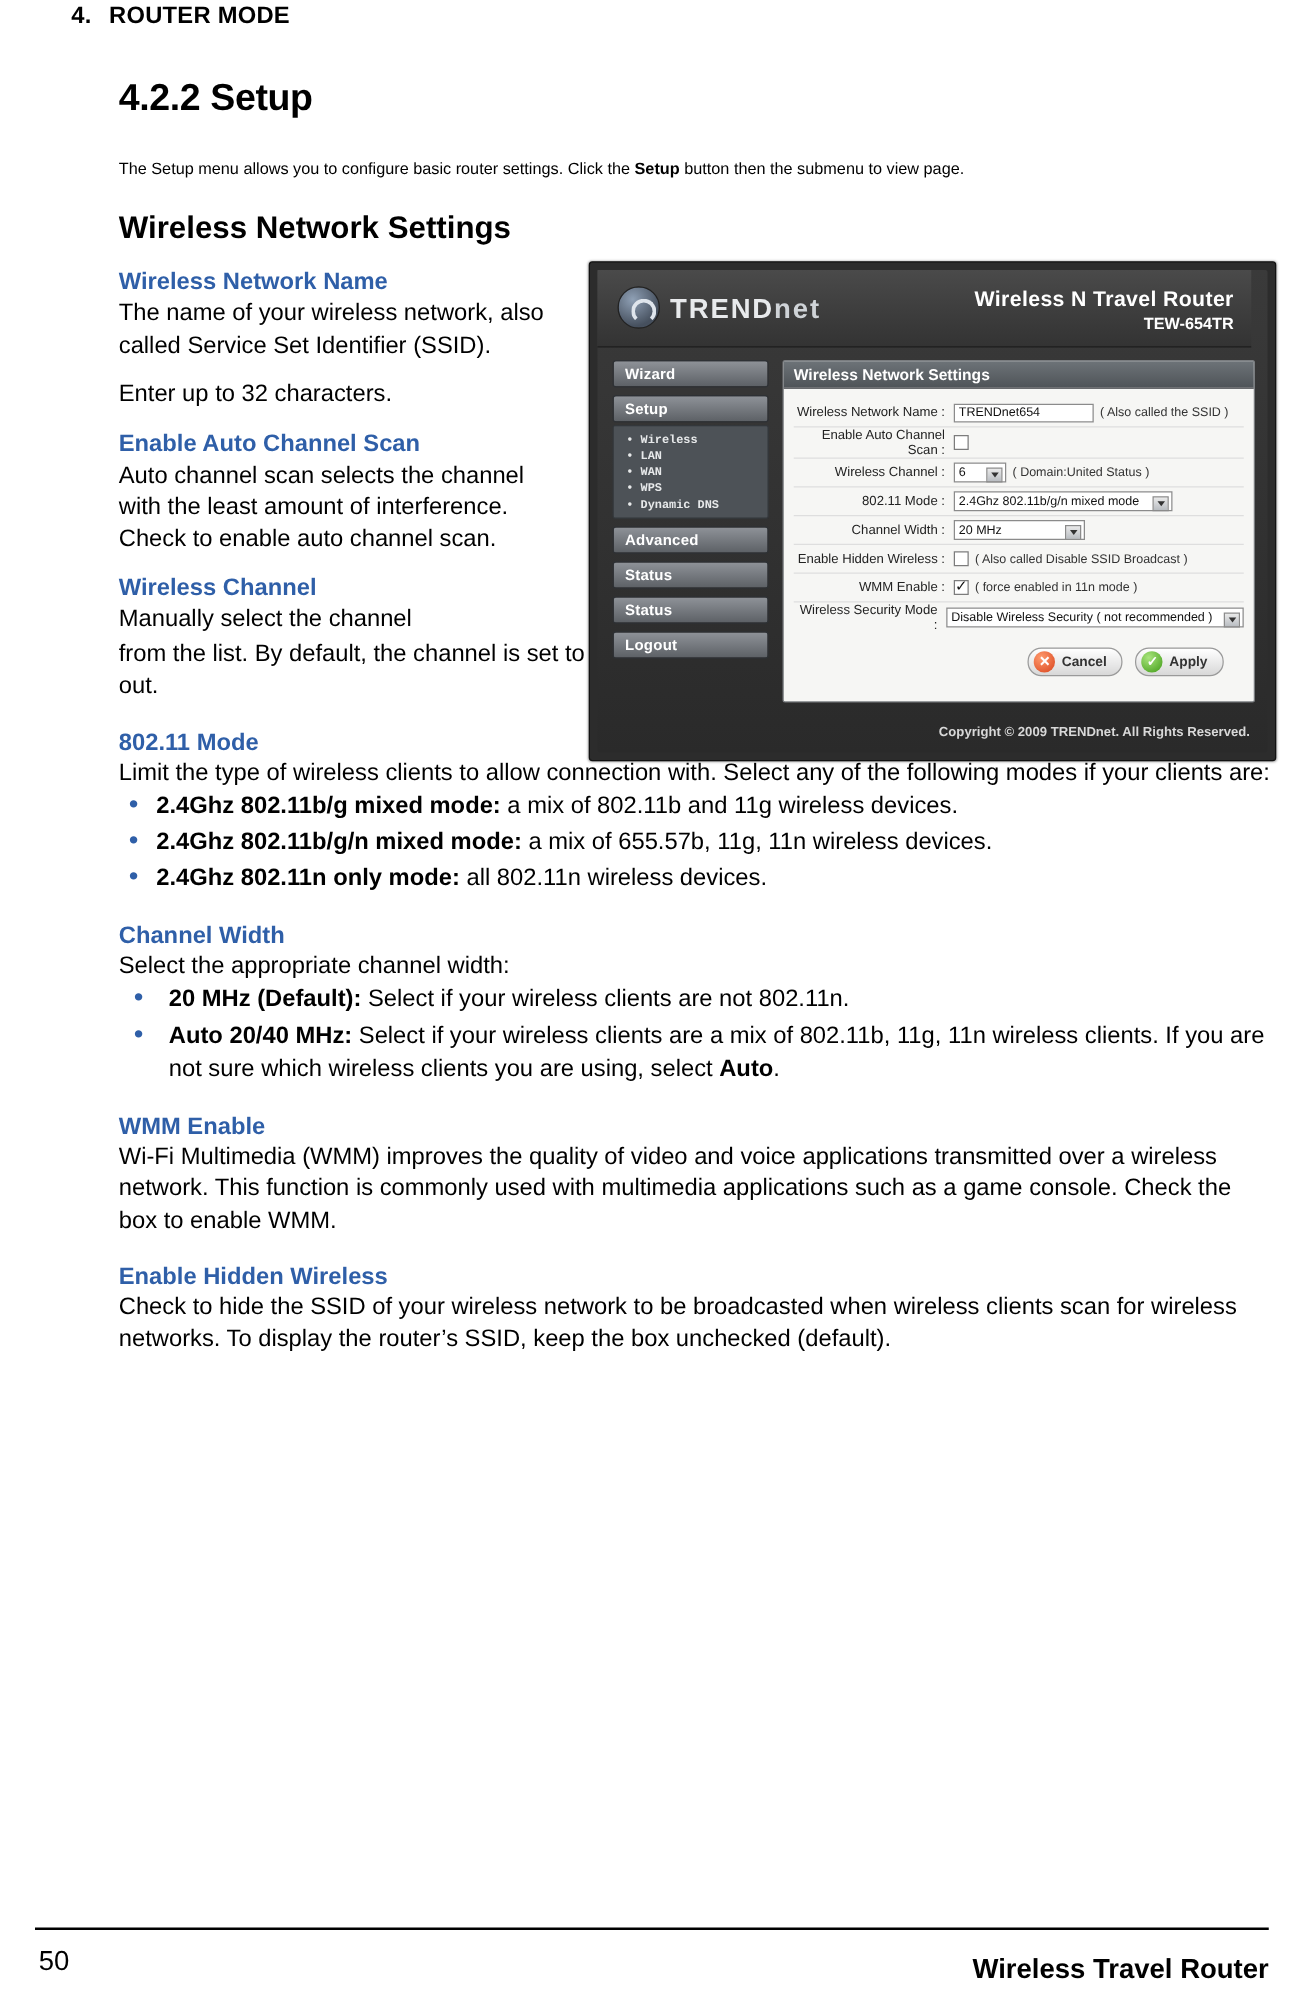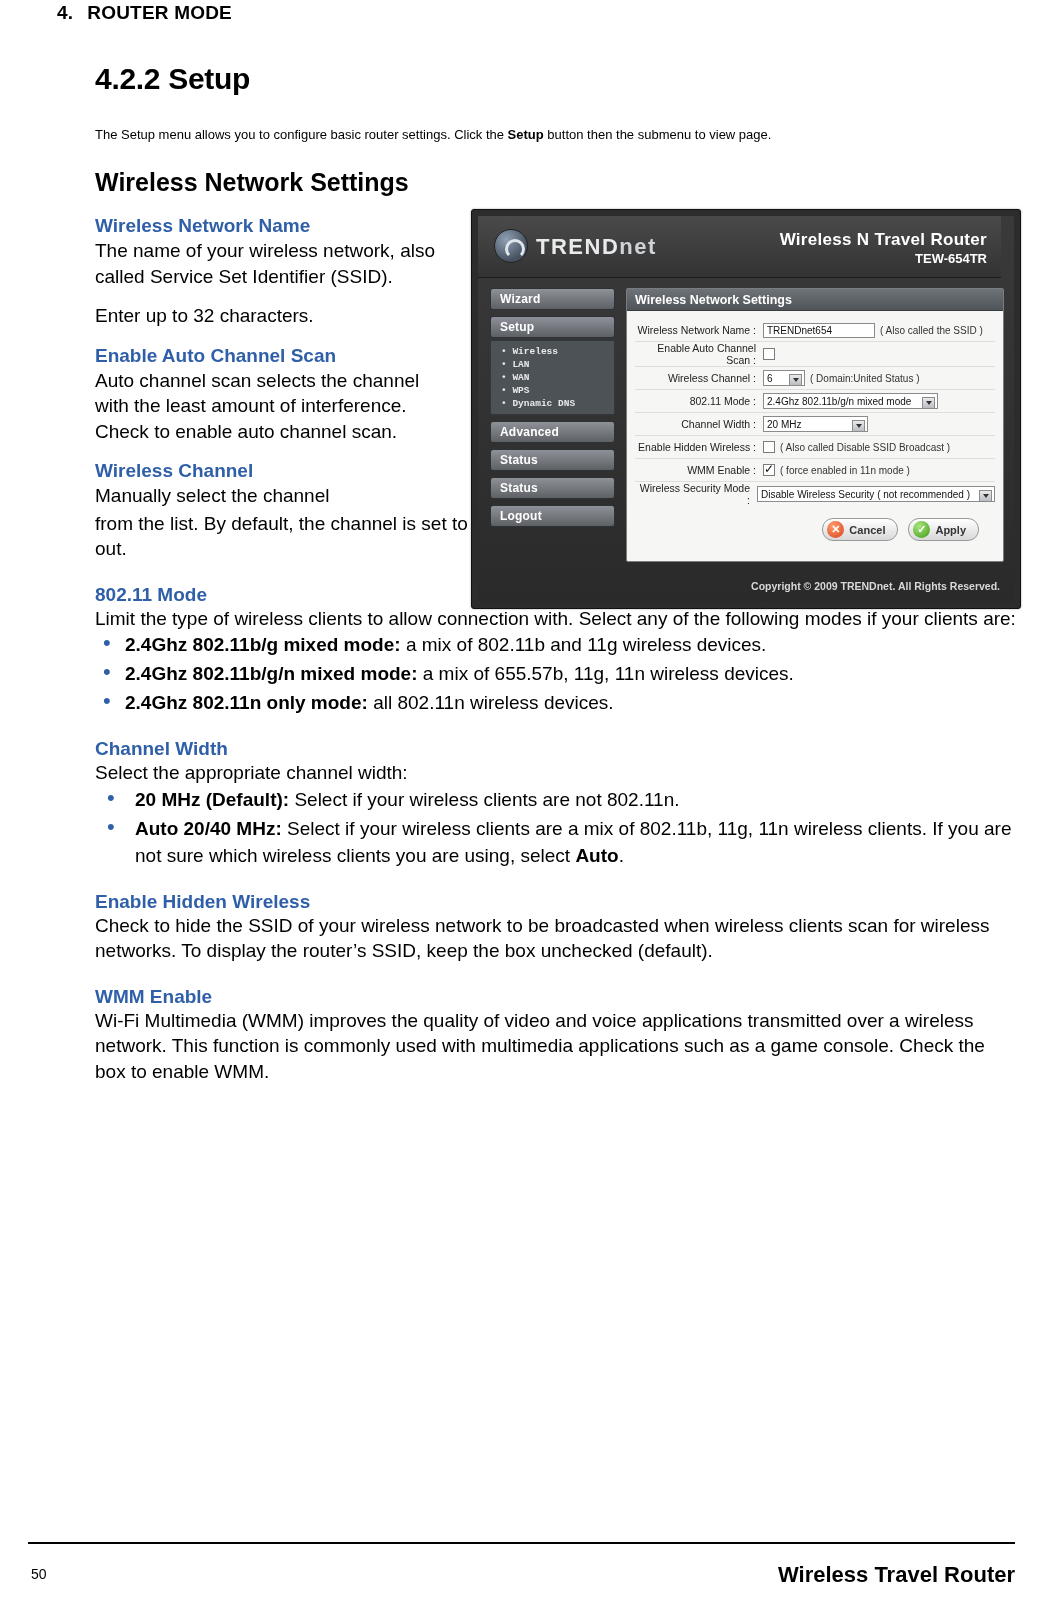--- a/index.html
+++ b/index.html
@@ -242,21 +242,21 @@
 
   .blk { margin-bottom:22px; }
 
   
   .footer-rule {
     position:absolute; left:28px; right:28px; bottom:56px;
     border-top:2px solid #000;
   }
   .page-num {
     position:absolute; left:31px; bottom:18px;
-    font-size:14px;
+    font-size:22px;
   }
   .footer-title {
     position:absolute; right:28px; bottom:12px;
     font-size:22px; font-weight:bold;
   }
 </style>
 </head>
 <body>
 
 <div class="page">
@@ -427,28 +427,28 @@
     <div class="blk">
       <div class="blue-h">Channel Width</div>
       <div class="afterfloat">Select the appropriate channel width:</div>
       <ul class="bul indent">
         <li><b>20 MHz (Default):</b><span> Select if your wireless clients are not 802.11n.</span></li>
         <li><b>Auto 20/40 MHz:</b><span> Select if your wireless clients are a mix of 802.11b, 11g, 11n wireless clients. If you are not sure which wireless clients you are using, select </span><b>Auto</b><span>.</span></li>
       </ul>
     </div>
 
     <div class="blk">
+      <div class="blue-h">WMM Enable</div>
+      <div class="afterfloat">Wi-Fi Multimedia (WMM) improves the quality of video and voice applications transmitted over a wireless network. This function is commonly used with multimedia applications such as a game console. Check the box to enable WMM.</div>
+    </div>
+
+    <div class="blk">
       <div class="blue-h">Enable Hidden Wireless</div>
       <div class="afterfloat">Check to hide the SSID of your wireless network to be broadcasted when wireless clients scan for wireless networks. To display the router’s SSID, keep the box unchecked (default).</div>
     </div>
 
-    <div class="blk">
-      <div class="blue-h">WMM Enable</div>
-      <div class="afterfloat">Wi-Fi Multimedia (WMM) improves the quality of video and voice applications transmitted over a wireless network. This function is commonly used with multimedia applications such as a game console. Check the box to enable WMM.</div>
-    </div>
-
   </div>
 
   <div class="footer-rule"></div>
   <div class="page-num">50</div>
   <div class="footer-title">Wireless Travel Router</div>
 
 </div>
 
 </body></html>

